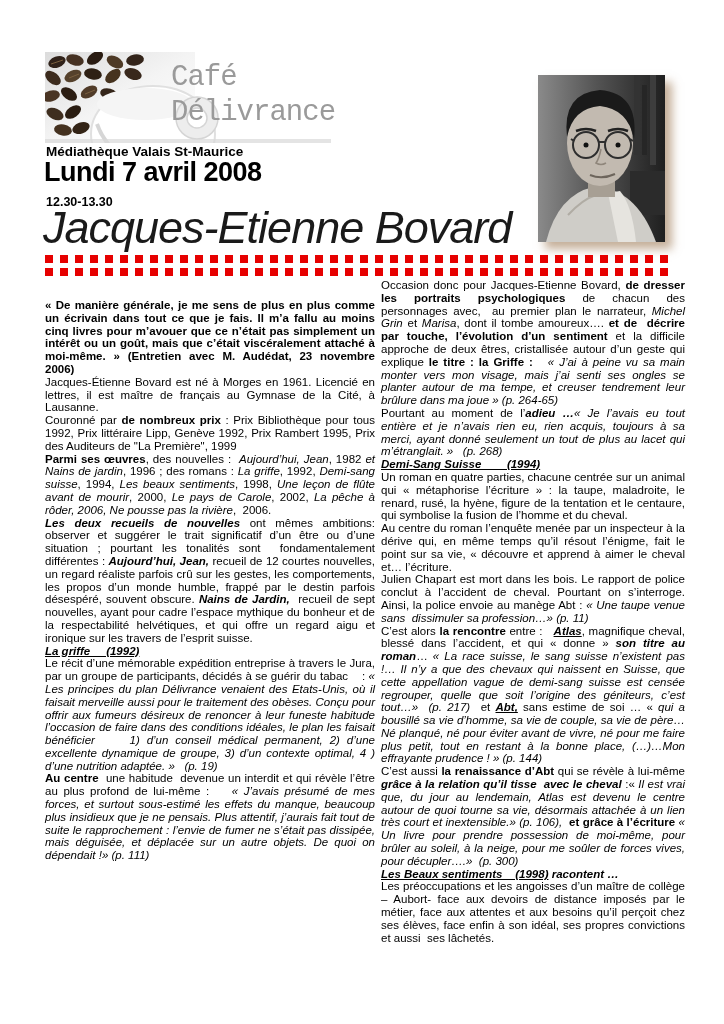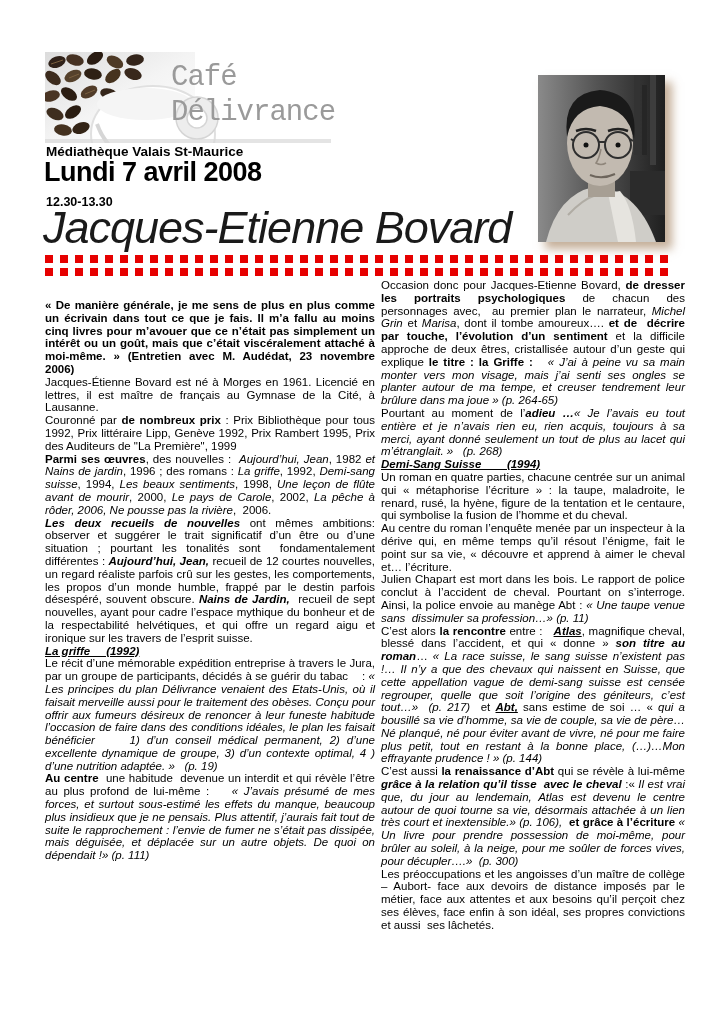--- a/index.html
+++ b/index.html
@@ -178,17 +178,18 @@
       </div>
     <div class="col right">
         <p class="para"><span>Occasion donc pour Jacques-Etienne Bovard, </span><span class="b">de dresser les portraits psychologiques</span><span> de chacun des personnages avec,  au premier plan le narrateur, </span><span class="i">Michel Grin</span><span> et </span><span class="i">Marisa</span><span>, dont il tombe amoureux…. </span><span class="b">et de  décrire par touche, l’évolution d’un sentiment</span><span> et la difficile approche de deux êtres, cristallisée autour d’un geste qui explique </span><span class="b">le titre : la Griffe :</span><span>   </span><span class="i">« J’ai à peine vu sa main monter vers mon visage, mais j’ai senti ses ongles se planter autour de ma tempe, et creuser tendrement leur brûlure dans ma joue » (p. 264-65)</span><span>
 Pourtant au moment de l’</span><span class="b i">adieu …</span><span class="i">« Je l’avais eu tout entière et je n’avais rien eu, rien acquis, toujours à sa merci, ayant donné seulement un tout de plus au lacet qui m’étranglait. »   (p. 268)</span></p>
         <p class="para gap"><span class="b i u">Demi-Sang Suisse        (1994)</span></p>
         <p class="para"><span>Un roman en quatre parties, chacune centrée sur un animal qui « métaphorise l’écriture » : la taupe, maladroite, le renard, rusé, la hyène, figure de la tentation et le centaure, qui symbolise la fusion de l’homme et du cheval.
 Au centre du roman l’enquête menée par un inspecteur à la dérive qui, en même temps qu’il résout l’énigme, fait le point sur sa vie, « découvre et apprend à aimer le cheval et… l’écriture.</span></p>
         <p class="para gap"><span>Julien Chapart est mort dans les bois. Le rapport de police conclut à l’accident de cheval. Pourtant on s’interroge. Ainsi, la police envoie au manège Abt : </span><span class="i">« Une taupe venue sans  dissimuler sa profession…» (p. 11)</span><span>
 C’est alors </span><span class="b">la rencontre</span><span> entre :   </span><span class="b i u">Atlas</span><span>, magnifique cheval, blessé dans l’accident, et qui « donne » </span><span class="b i">son titre au roman</span><span>… </span><span class="i">« La race suisse, le sang suisse n’existent pas !… Il n’y a que des chevaux qui naissent en Suisse, que cette appellation vague de demi-sang suisse est censée regrouper, quelle que soit l’origine des géniteurs, c’est tout…»  (p. 217)</span><span>  et </span><span class="b i u">Abt,</span><span> sans estime de soi … « </span><span class="i">qui a bousillé sa vie d’homme, sa vie de couple, sa vie de père… Né planqué, né pour éviter avant de vivre, né pour me faire plus petit, tout en restant à la bonne place, (…)…Mon effrayante prudence ! » (p. 144)</span><span>
 C’est aussi </span><span class="b">la renaissance d’Abt</span><span> qui se révèle à lui-même </span><span class="b i">grâce à la relation qu’il tisse  avec le cheval</span><span> :« </span><span class="i">Il est vrai que, du jour au lendemain, Atlas est devenu le centre autour de quoi tourne sa vie, désormais attachée à un lien très court et inextensible.» (p. 106),</span><span>  </span><span class="b">et grâce à l’écriture</span><span> </span><span class="i">« Un livre pour prendre possession de moi-même, pour brûler au soleil, à la neige, pour me soûler de forces vives, pour décupler….»  (p. 300)</span></p>
+        <p class="para gap"><span class="b i u">Les Beaux sentiments    (1998)</span><span class="b i"> racontent …</span></p>
         <p class="para"><span>Les préoccupations et les angoisses d’un maître de collège – Aubort- face aux devoirs de distance imposés par le métier, face aux attentes et aux besoins qu’il perçoit chez ses élèves, face enfin à son idéal, ses propres convictions et aussi  ses lâchetés.</span></p>
       </div>
   </div>
 
 </div>
 
 </body></html>

